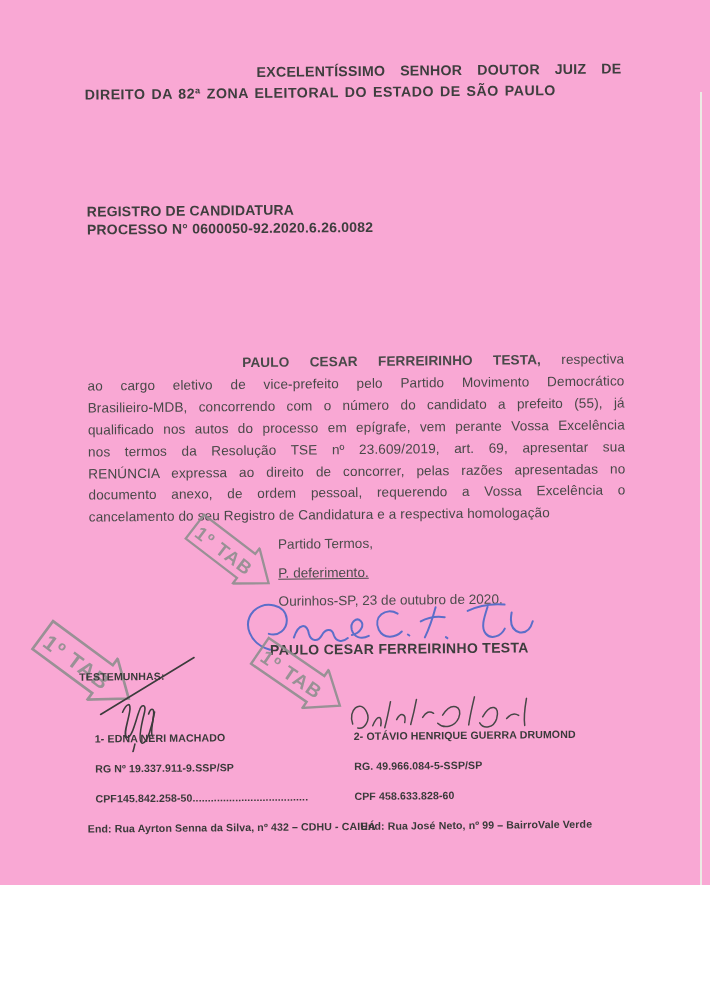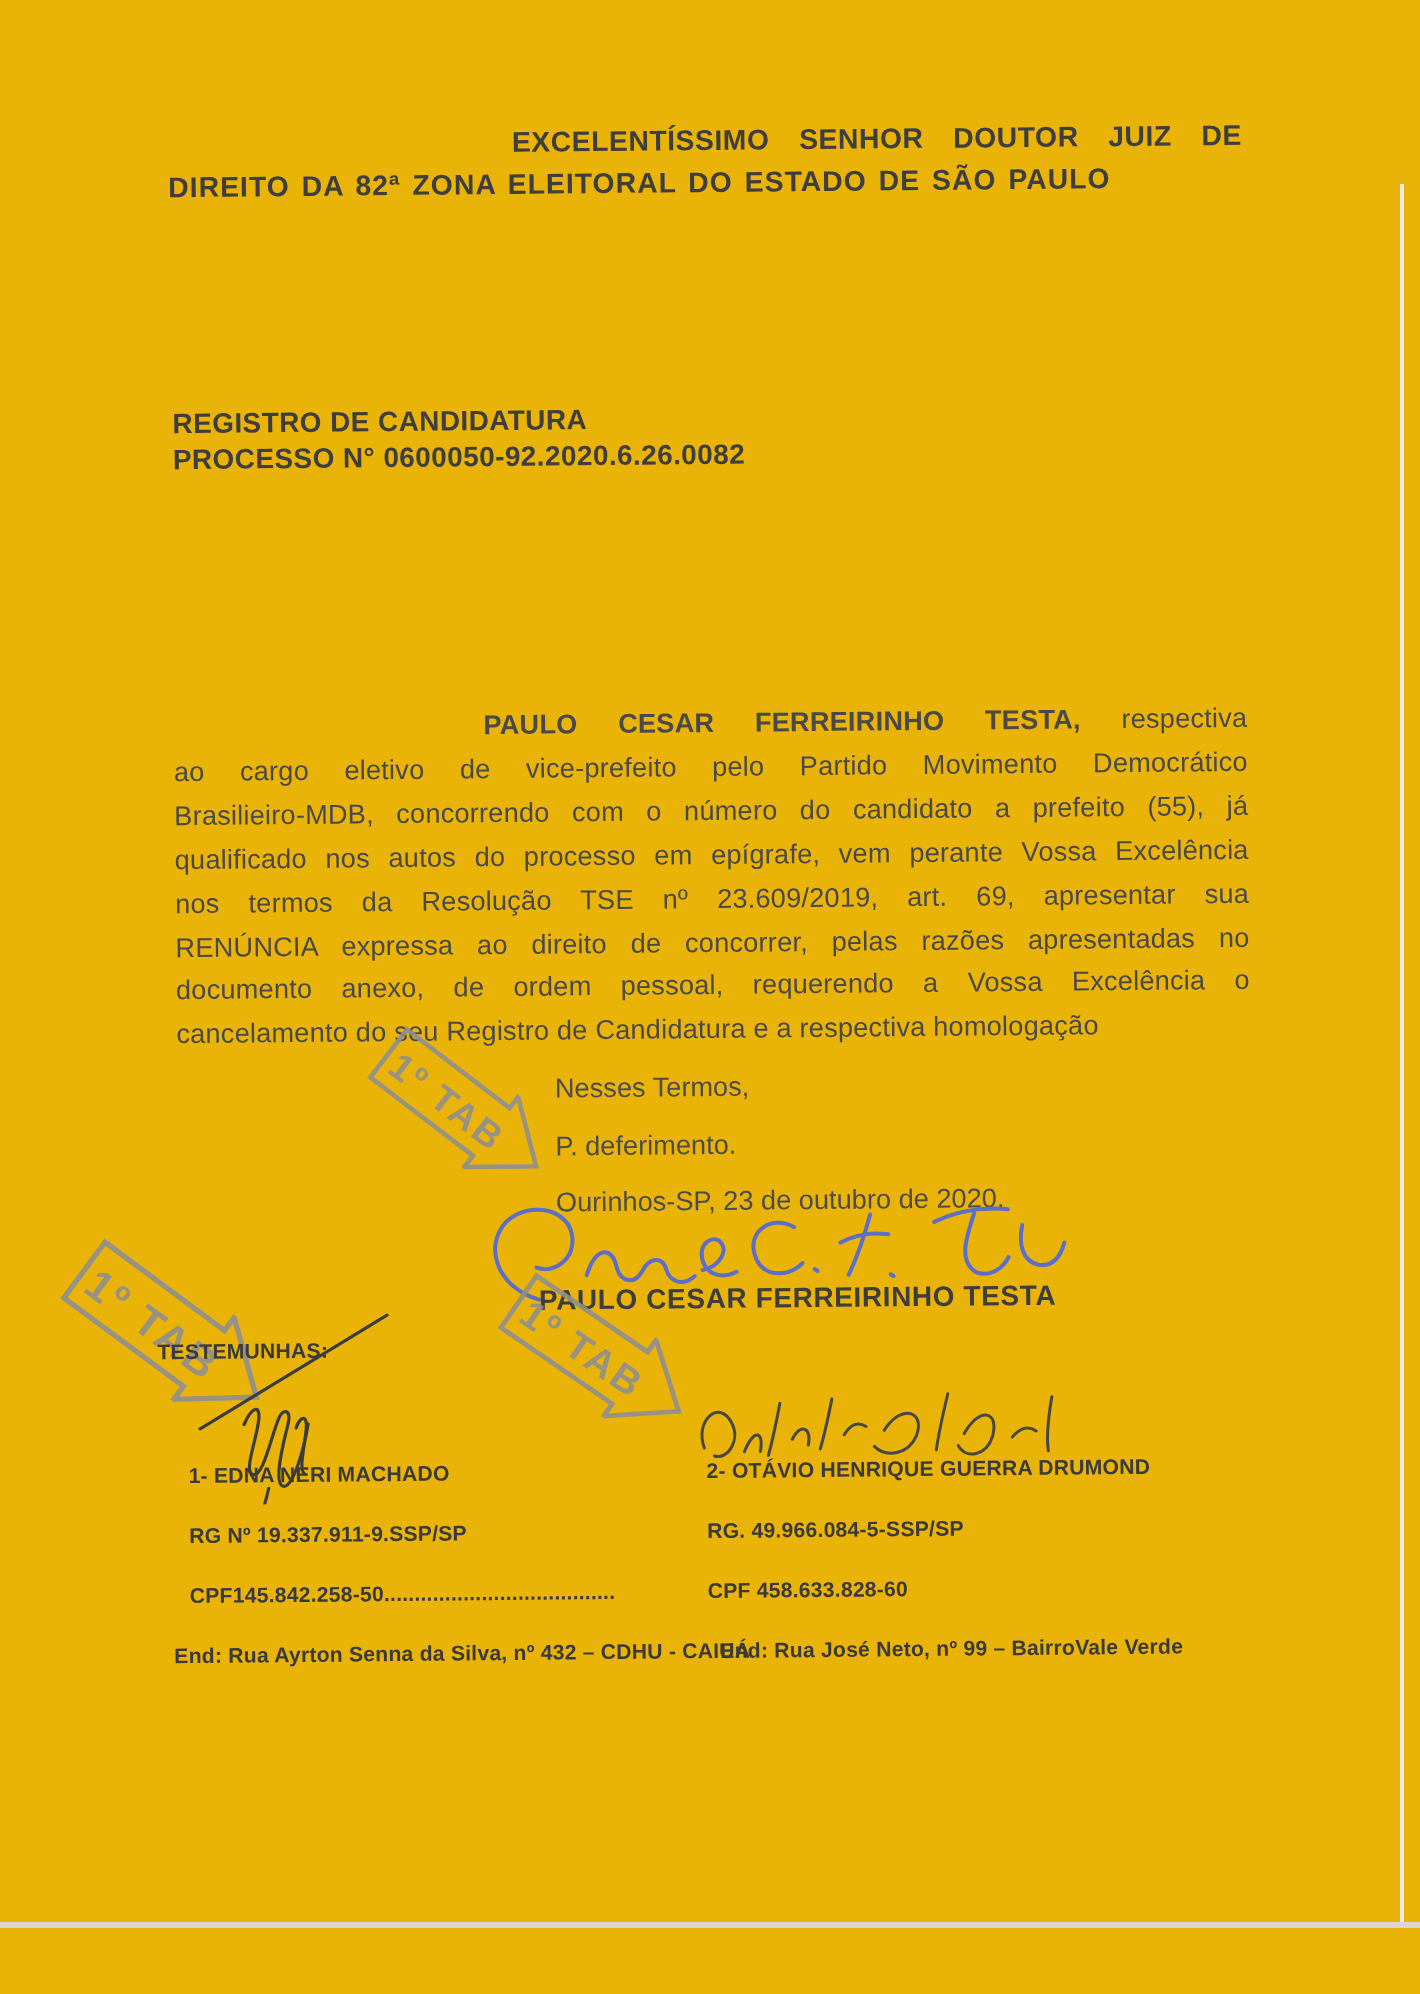--- a/index.html
+++ b/index.html
@@ -1,18 +1,18 @@
 <!DOCTYPE html>
 <html><head>
 <meta charset="utf-8">
 <style>
   html,body { margin:0; padding:0; background:#ffffff; }
   .page {
-    position:relative; width:710px; height:997px; overflow:hidden;
-    background:#eab308; font-family:"Liberation Sans", sans-serif; color:#454545;
+    position:relative; width:710px; height:885px; overflow:hidden;
+    background:#f9a8d4; font-family:"Liberation Sans", sans-serif; color:#454545;
   }
   .tilt { position:absolute; inset:0; transform:rotate(-0.55deg); transform-origin:50% 50%; }
   .abs { position:absolute; }
   .b { font-weight:bold; }
   
   .hdr { font-weight:bold; font-size:14.2px; line-height:21px; color:#3e3e3e; letter-spacing:.25px; }
   .jl { text-align:justify; text-align-last:justify; }
   
   .case { font-weight:bold; font-size:14px; line-height:17.5px; color:#3e3e3e; letter-spacing:.2px; }
   
@@ -53,22 +53,22 @@
       <div class="pl jl" style="padding-left:155px;"><span class="b">PAULO CESAR FERREIRINHO TESTA,</span> <span>respectiva</span></div>
       <div class="pl jl">ao cargo eletivo de vice-prefeito pelo Partido Movimento Democrático</div>
       <div class="pl jl">Brasilieiro-MDB, concorrendo com o número do candidato a prefeito (55), já</div>
       <div class="pl jl">qualificado nos autos do processo em epígrafe, vem perante Vossa Excelência</div>
       <div class="pl jl">nos termos da Resolução TSE nº 23.609/2019, art. 69, apresentar sua</div>
       <div class="pl jl">RENÚNCIA expressa ao direito de concorrer, pelas razões apresentadas no</div>
       <div class="pl jl">documento anexo, de ordem pessoal, requerendo a Vossa Excelência o</div>
       <div class="pl">cancelamento do seu Registro de Candidatura e a respectiva homologação</div>
     </div>
 
-    <div class="cl abs" style="left:277px; top:536px;">Nesses Termos,</div>
-    <div class="cl abs" style="left:277px; top:565px;">P. deferimento.</div>
+    <div class="cl abs" style="left:277px; top:536px;">Partido Termos,</div>
+    <div class="cl abs" style="left:277px; top:565px;text-decoration:underline;">P. deferimento.</div>
     <div class="cl abs" style="left:277px; top:593px;">Ourinhos-SP, 23 de outubro de 2020.</div>
 
     <div class="abs" style="left:238px; top:597px; width:300px; height:56px;">
       <svg width="300" height="56" viewBox="0 0 300 56">
         <g fill="none" stroke="#5b6ec9" stroke-width="2" stroke-linecap="round" stroke-linejoin="round">
           <path d="M30,52 C10,46 2,26 14,13 C26,2 46,7 47,21 C48,32 38,39 29,36"></path>
           <path d="M54,40 c 5,-15 13,-14 15,-4 c 2,8 9,9 13,2 c 3,-6 10,-8 12,0 c 2,6 8,8 14,3"></path>
           <path d="M112,38 c 9,-2 13,-10 9,-14 c -4,-4 -11,1 -9,9 c 2,7 9,10 17,6"></path>
           <path d="M158,17 c -12,-7 -25,3 -19,16 c 5,10 17,8 23,2"></path>
           <path d="M168,38 l 1.5,1"></path>

